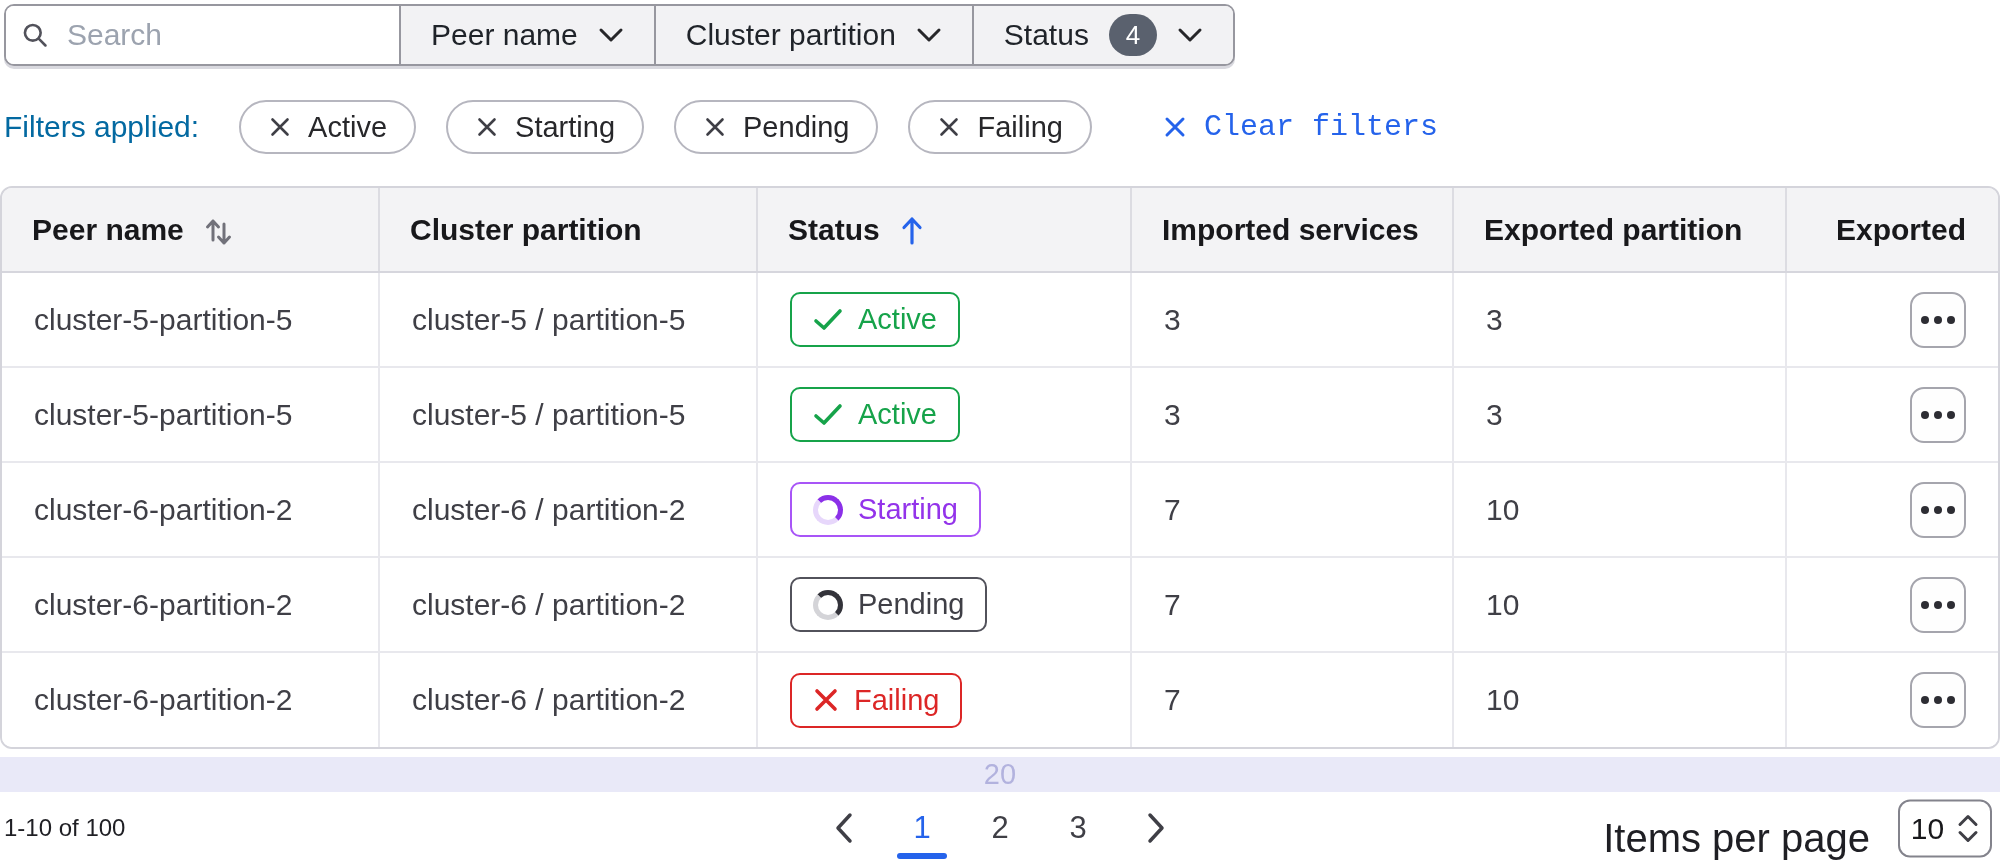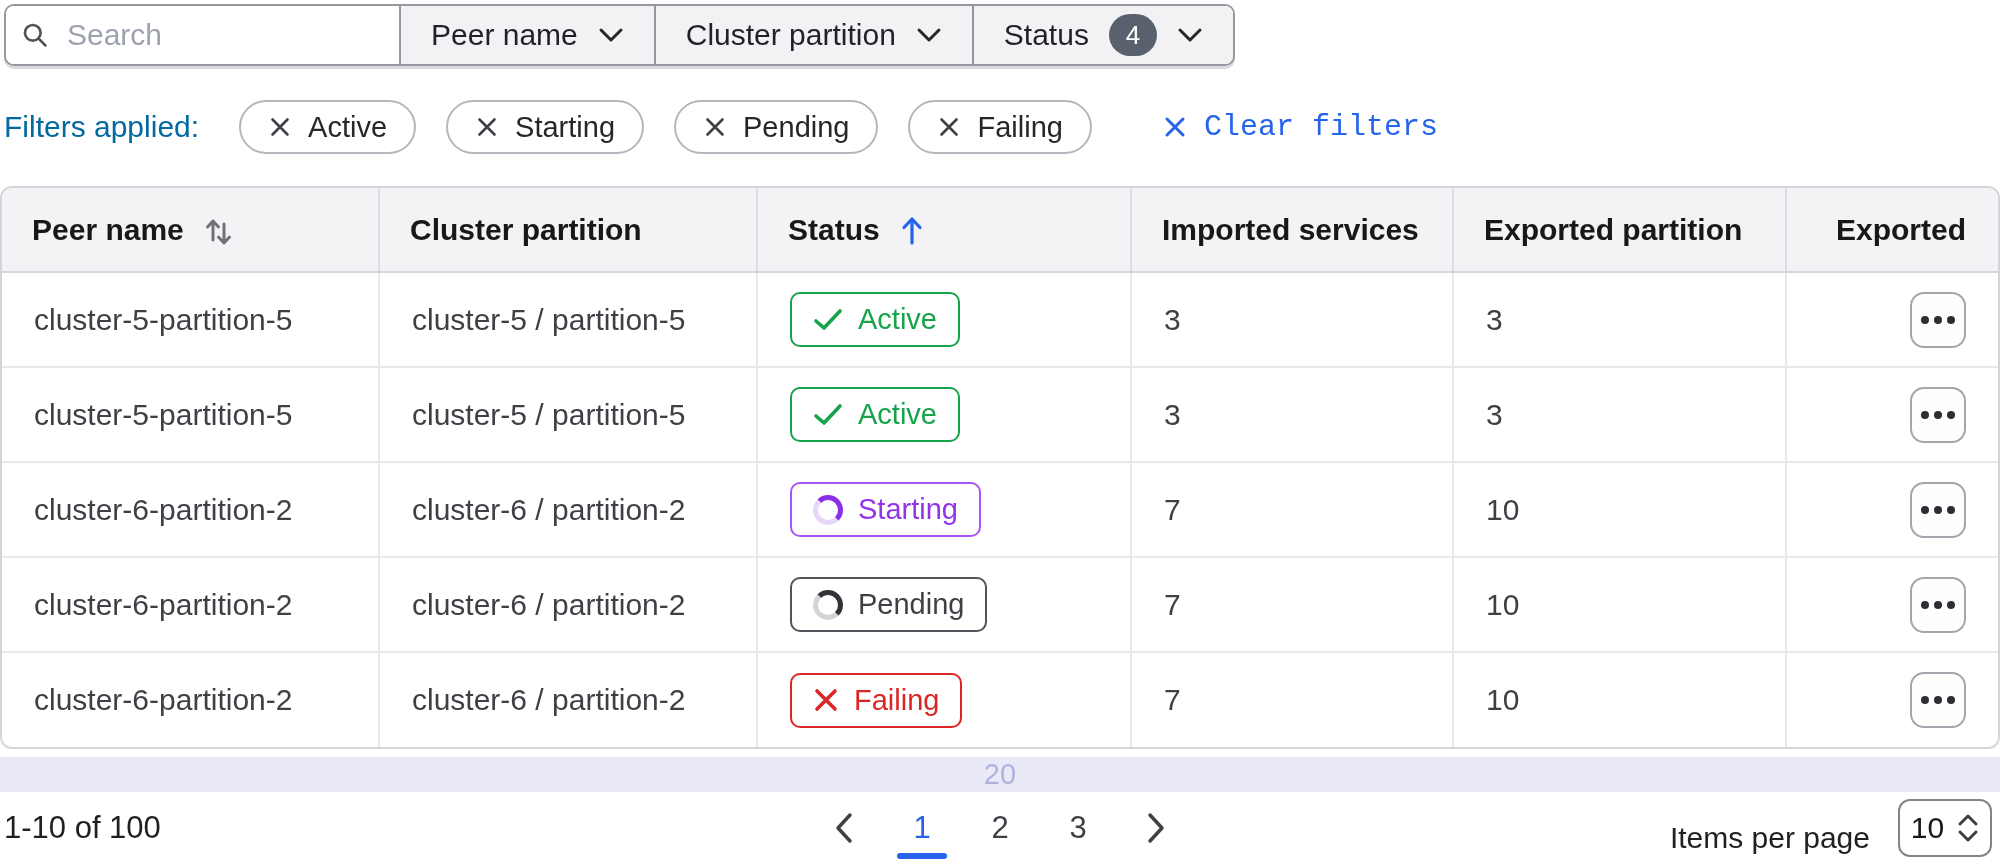--- a/index.html
+++ b/index.html
@@ -126,21 +126,21 @@
     position: absolute; top: 757px; left: 0; width: 2000px; height: 35px;
     background: #e9e9f8;
     display: flex; align-items: center; justify-content: center;
     font-size: 29px; color: #b2b2de;
   }
 
   
   .pagination { position: absolute; top: 792px; left: 0; width: 2000px; height: 72px; }
   .range-label {
     position: absolute; left: 4px; top: 50%; transform: translateY(-50%);
-    font-size: 31px; color: #1f1f24;
+    font-size: 24px; color: #1f1f24;
   }
   .pages {
     position: absolute; left: 50%; top: 50%; transform: translate(-50%, -50%);
     display: flex; align-items: center; gap: 22px;
   }
   .page-nav-btn, .page-btn {
     border: none; background: none; cursor: pointer;
     font-family: "Liberation Sans", sans-serif;
     font-size: 31px; color: #3f3f46;
     width: 56px; height: 62px;
@@ -149,21 +149,21 @@
   }
   .page-btn.current { color: #2563eb; }
   .page-btn.current::after {
     content: ""; position: absolute; left: 50%; transform: translateX(-50%);
     bottom: 0; width: 50px; height: 6px; border-radius: 4px; background: #2563eb;
   }
   .items-per-page {
     position: absolute; right: 8px; top: 50%; transform: translateY(-50%);
     display: flex; align-items: center; gap: 28px;
   }
-  .items-label { font-size: 30px; color: #1f1f24; margin-top: 20px; }
+  .items-label { font-size: 40px; color: #1f1f24; margin-top: 20px; }
   .select-box {
     width: 94px; height: 58px;
     border: 2px solid #83838c; border-radius: 12px;
     background: #fff; cursor: pointer;
     display: inline-flex; align-items: center; justify-content: center; gap: 13px;
     font-family: "Liberation Sans", sans-serif;
     font-size: 30px; color: #18181b;
   }
 </style>
 </head>

